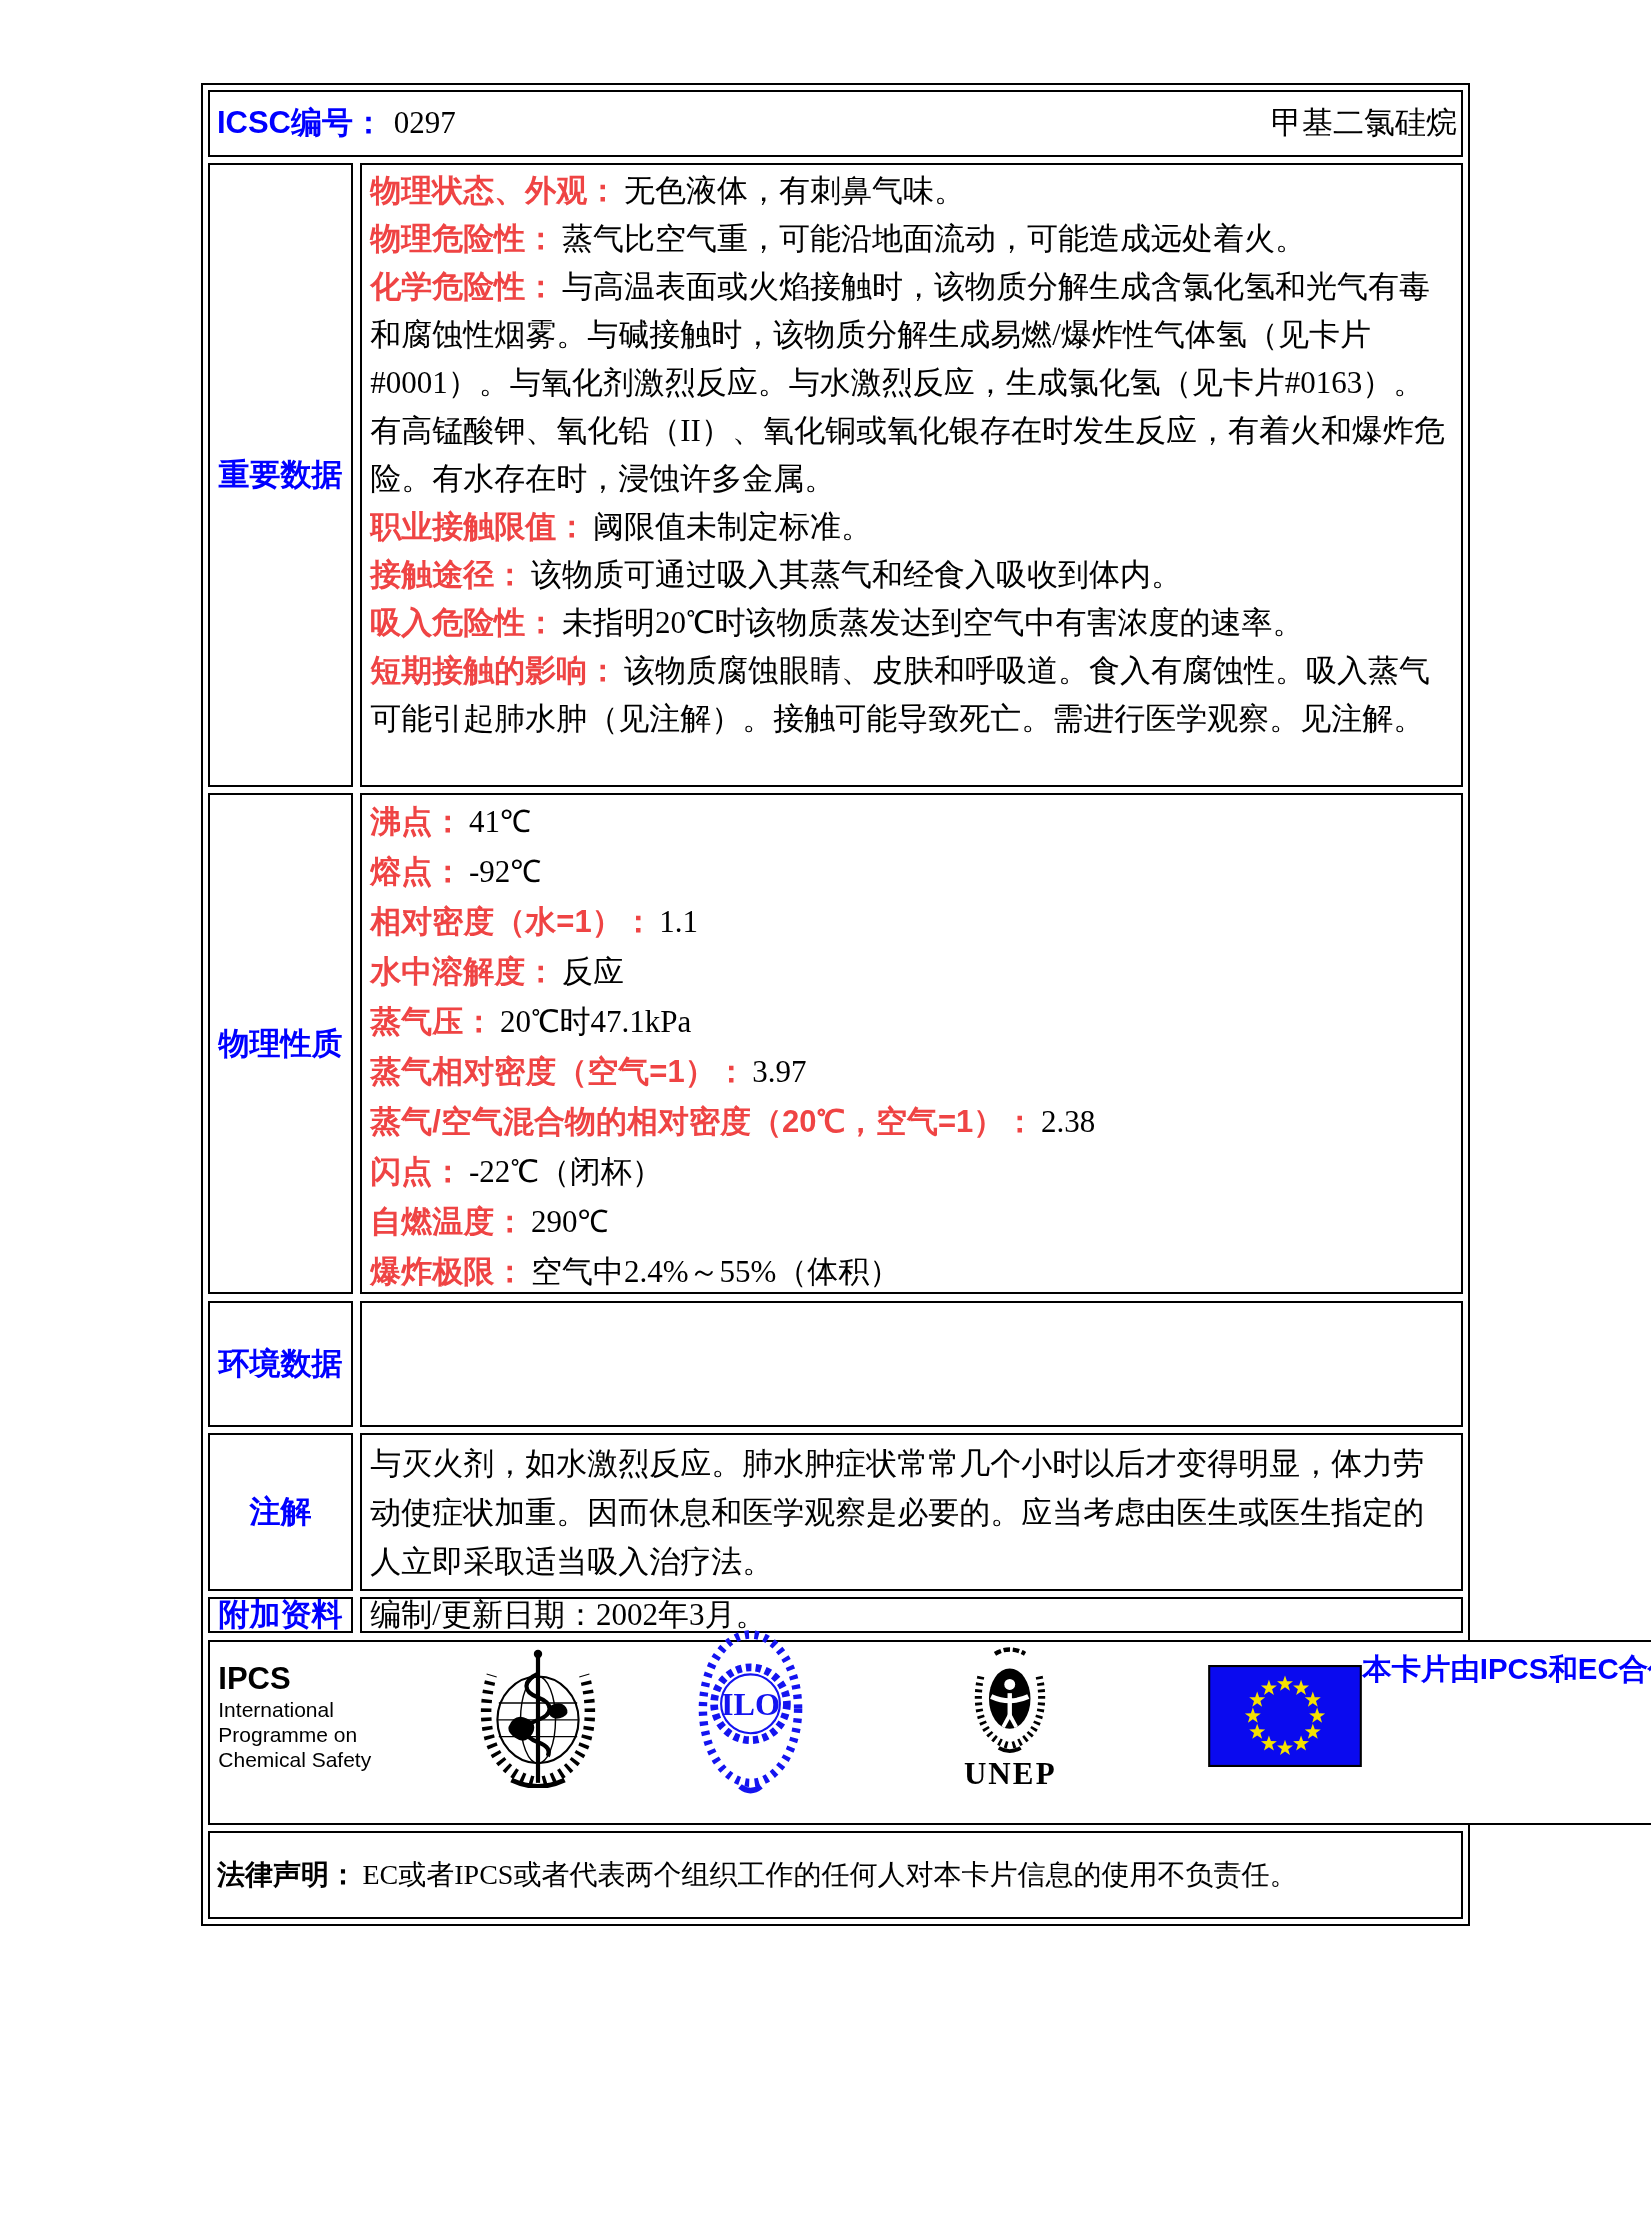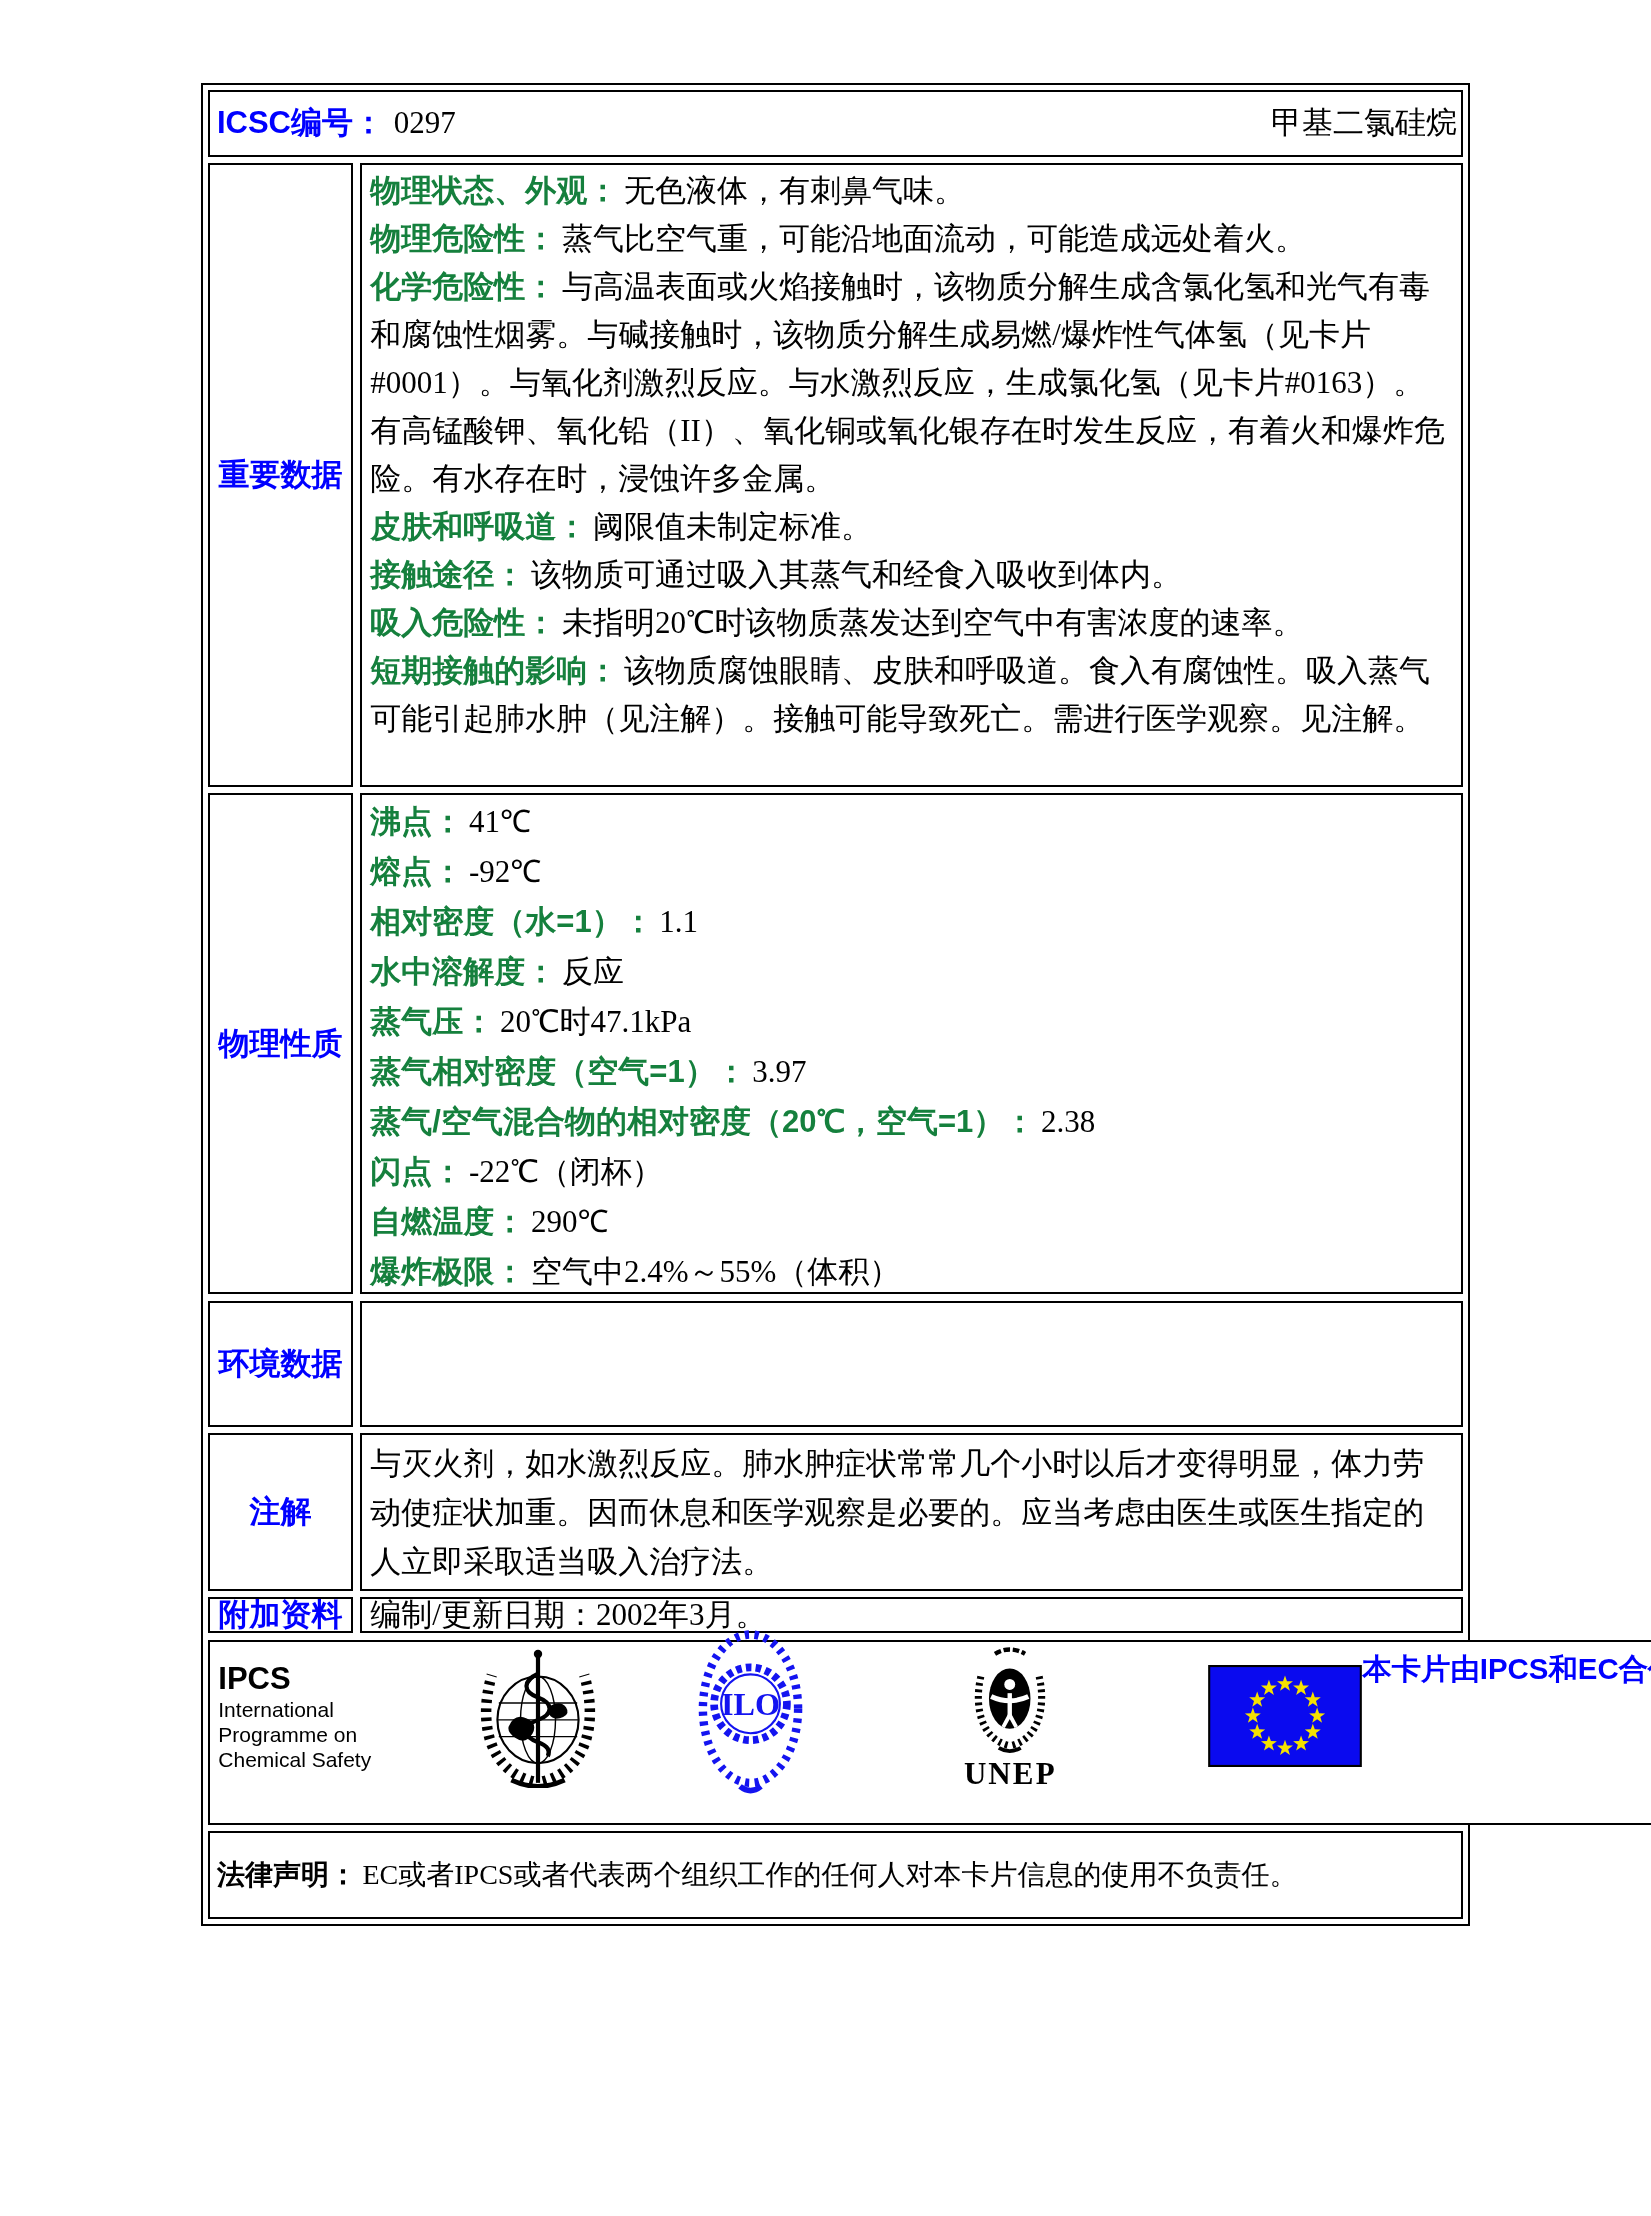--- a/index.html
+++ b/index.html
@@ -16,21 +16,21 @@
               color:#0000FF;font-family:"Liberation Sans", sans-serif;font-weight:700;font-size:31px;}
   .content-cell{flex:1;padding:1.4px 8.4px;overflow:hidden;}
   .full{flex:1;}
   .header-cell{height:67px;display:flex;justify-content:space-between;align-items:center;
                padding:0 4.2px 0 7px;font-size:31px;}
   .blue-inline{color:#0000FF;font-family:"Liberation Sans", sans-serif;font-weight:700;}
   .hdr-left{white-space:nowrap;}
   .hdr-num{margin-left:9.8px;}
   .hdr-right{white-space:nowrap;}
   .important p{margin:0;font-size:31px;line-height:48px;}
-  .inline-label{color:#15803d;font-family:"Liberation Sans", sans-serif;font-weight:700;margin-right:5.6px;}
+  .inline-label{color:#ef4444;font-family:"Liberation Sans", sans-serif;font-weight:700;margin-right:5.6px;}
   .phys p{margin:0;font-size:31px;line-height:50px;white-space:nowrap;}
   .notes p{margin:0;padding-top:2.8px;font-size:31px;line-height:49px;}
   .addl{display:flex;align-items:center;font-size:31px;line-height:32px;}
   .logos-cell{display:flex;flex-direction:row;justify-content:flex-start;padding:2.8px 0 0 0;}
   .logo-strip{display:flex;align-items:center;height:144px;}
   .ipcs-block{margin-left:8.4px;width:188px;}
   .ipcs-acronym{font-family:"Liberation Sans", sans-serif;font-weight:700;font-size:31px;}
   .ipcs-lines{font-family:"Liberation Sans", sans-serif;font-size:21px;line-height:25px;}
   .who-logo{margin-left:62px;width:140px;height:144px;}
   .ilo-logo{margin-left:90px;width:105px;height:167px;margin-top:-9.8px;}
@@ -62,21 +62,21 @@
     </div>
 
     <div class="row" style="height:624px">
       <div class="cell label-cell">
         <span>重要数据</span>
       </div>
       <div class="cell content-cell important">
         <p><span class="inline-label">物理状态、外观：</span><span>无色液体，有刺鼻气味。</span></p>
         <p><span class="inline-label">物理危险性：</span><span>蒸气比空气重，可能沿地面流动，可能造成远处着火。</span></p>
         <p><span class="inline-label">化学危险性：</span><span>与高温表面或火焰接触时，该物质分解生成含氯化氢和光气有毒和腐蚀性烟雾。与碱接触时，该物质分解生成易燃/爆炸性气体氢（见卡片#0001）。与氧化剂激烈反应。与水激烈反应，生成氯化氢（见卡片#0163）。有高锰酸钾、氧化铅（II）、氧化铜或氧化银存在时发生反应，有着火和爆炸危险。有水存在时，浸蚀许多金属。</span></p>
-        <p><span class="inline-label">皮肤和呼吸道：</span><span>阈限值未制定标准。</span></p>
+        <p><span class="inline-label">职业接触限值：</span><span>阈限值未制定标准。</span></p>
         <p><span class="inline-label">接触途径：</span><span>该物质可通过吸入其蒸气和经食入吸收到体内。</span></p>
         <p><span class="inline-label">吸入危险性：</span><span>未指明20℃时该物质蒸发达到空气中有害浓度的速率。</span></p>
         <p><span class="inline-label">短期接触的影响：</span><span>该物质腐蚀眼睛、皮肤和呼吸道。食入有腐蚀性。吸入蒸气可能引起肺水肿（见注解）。接触可能导致死亡。需进行医学观察。见注解。</span></p>
       </div>
     </div>
 
     <div class="row" style="height:501px">
       <div class="cell label-cell">
         <span>物理性质</span>
       </div>

